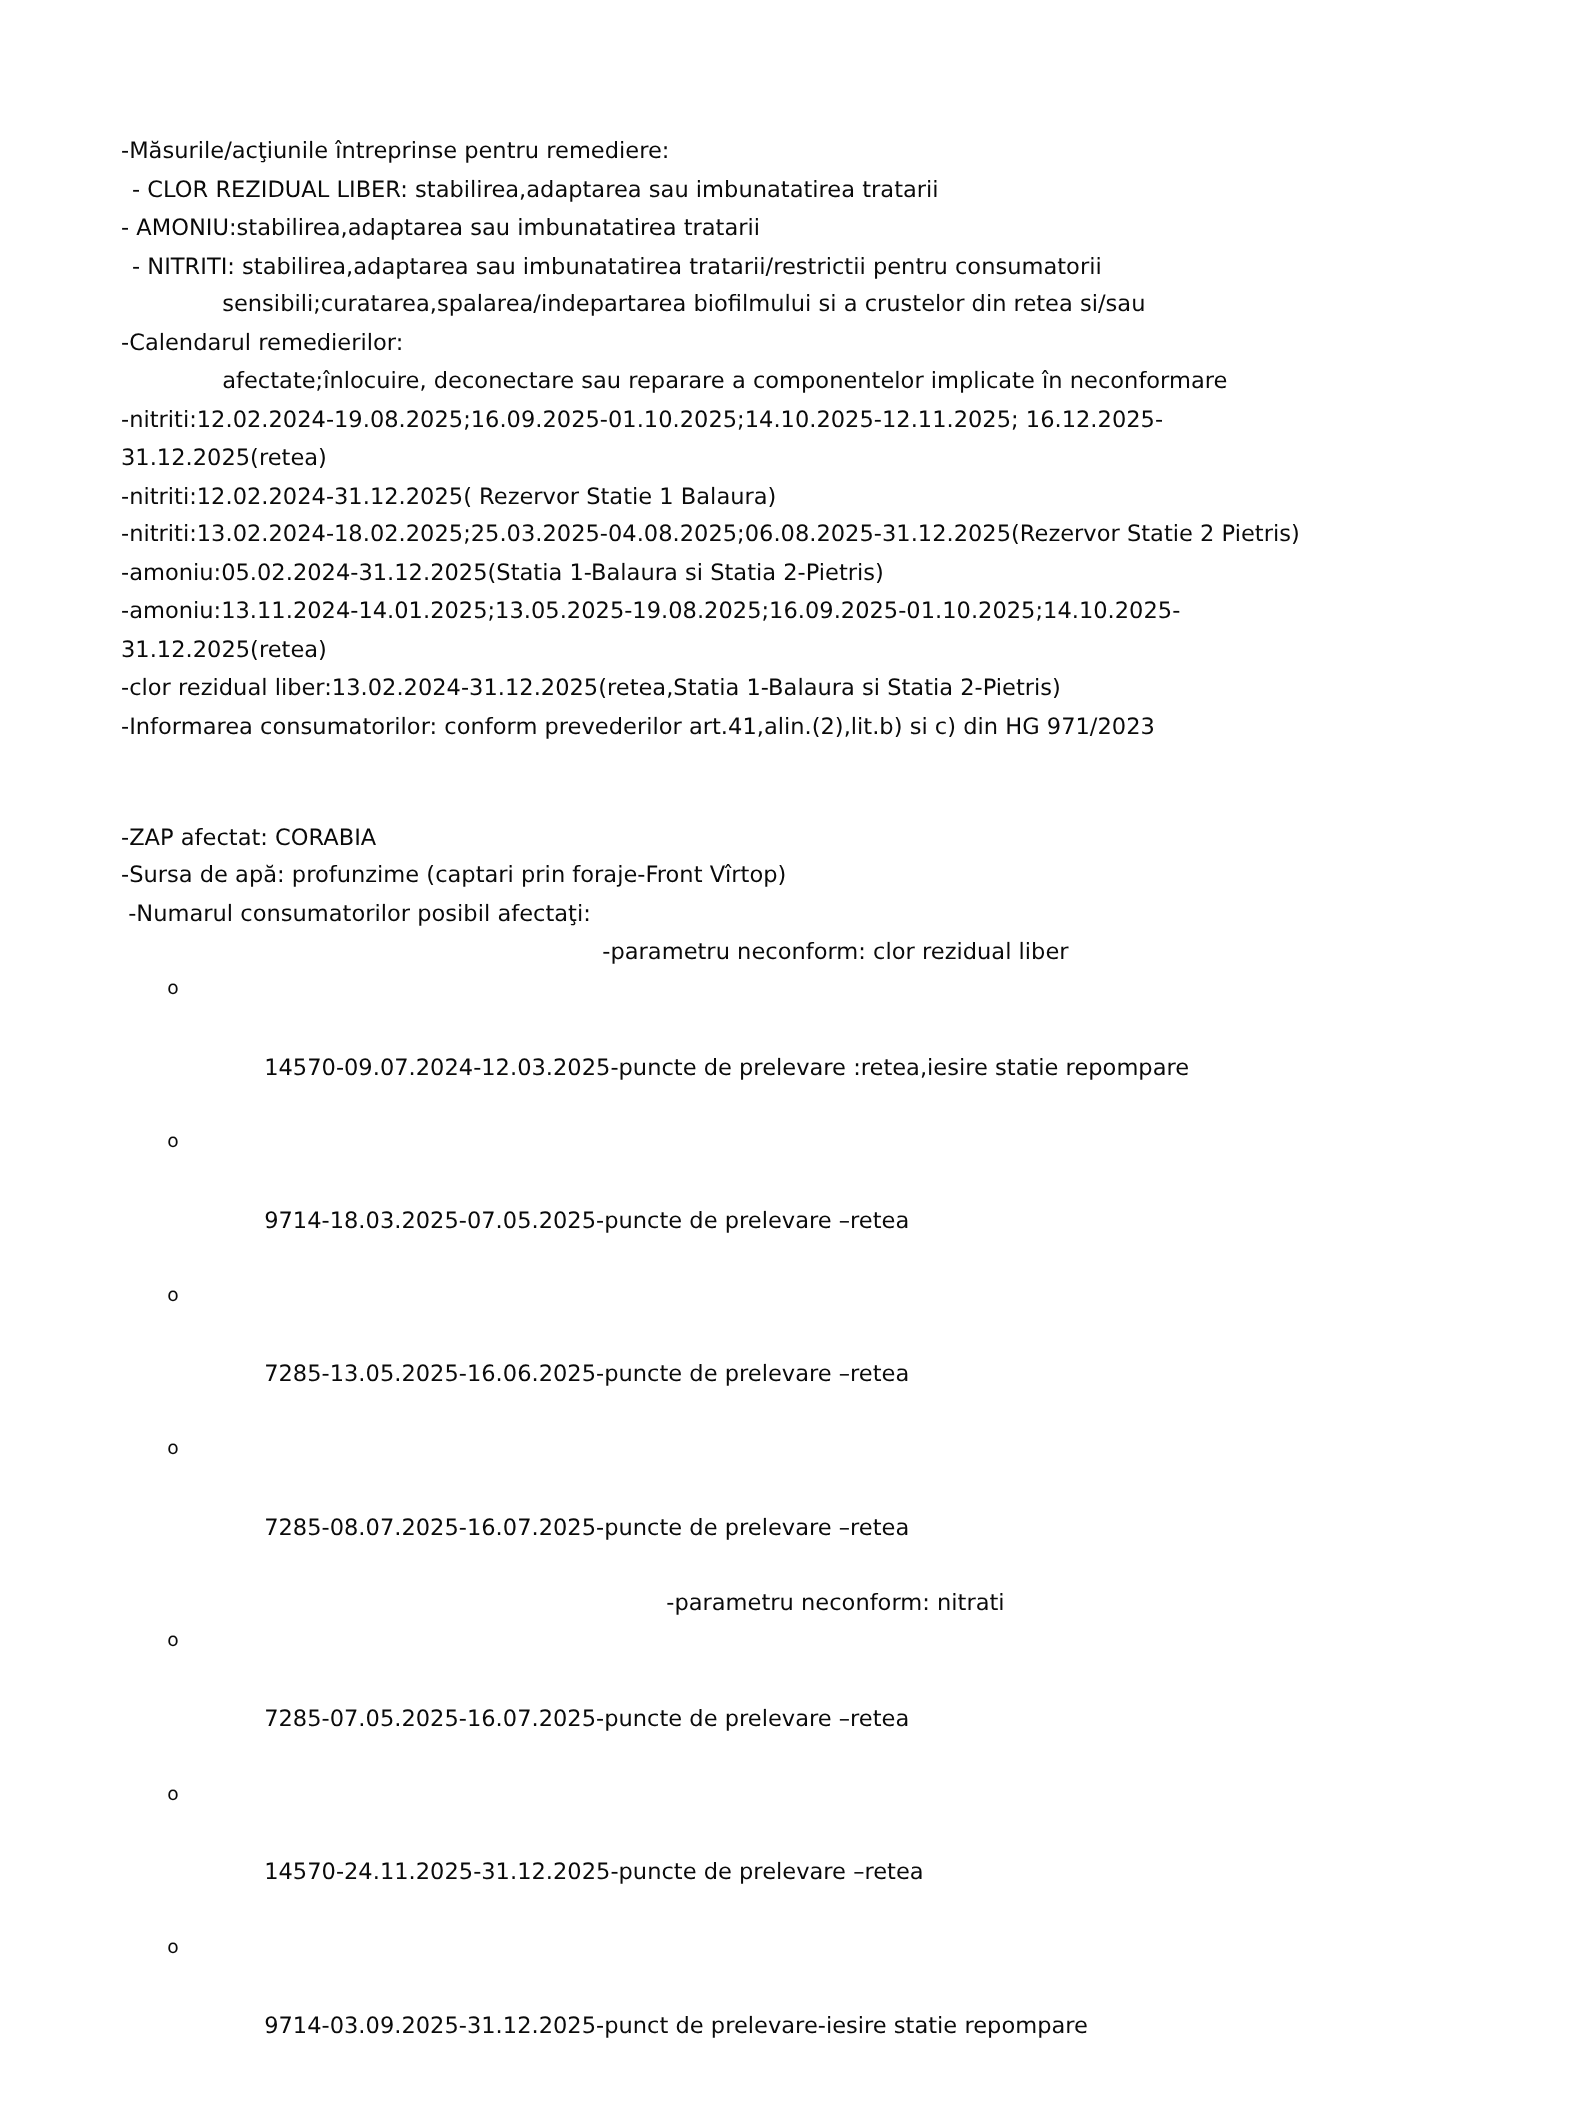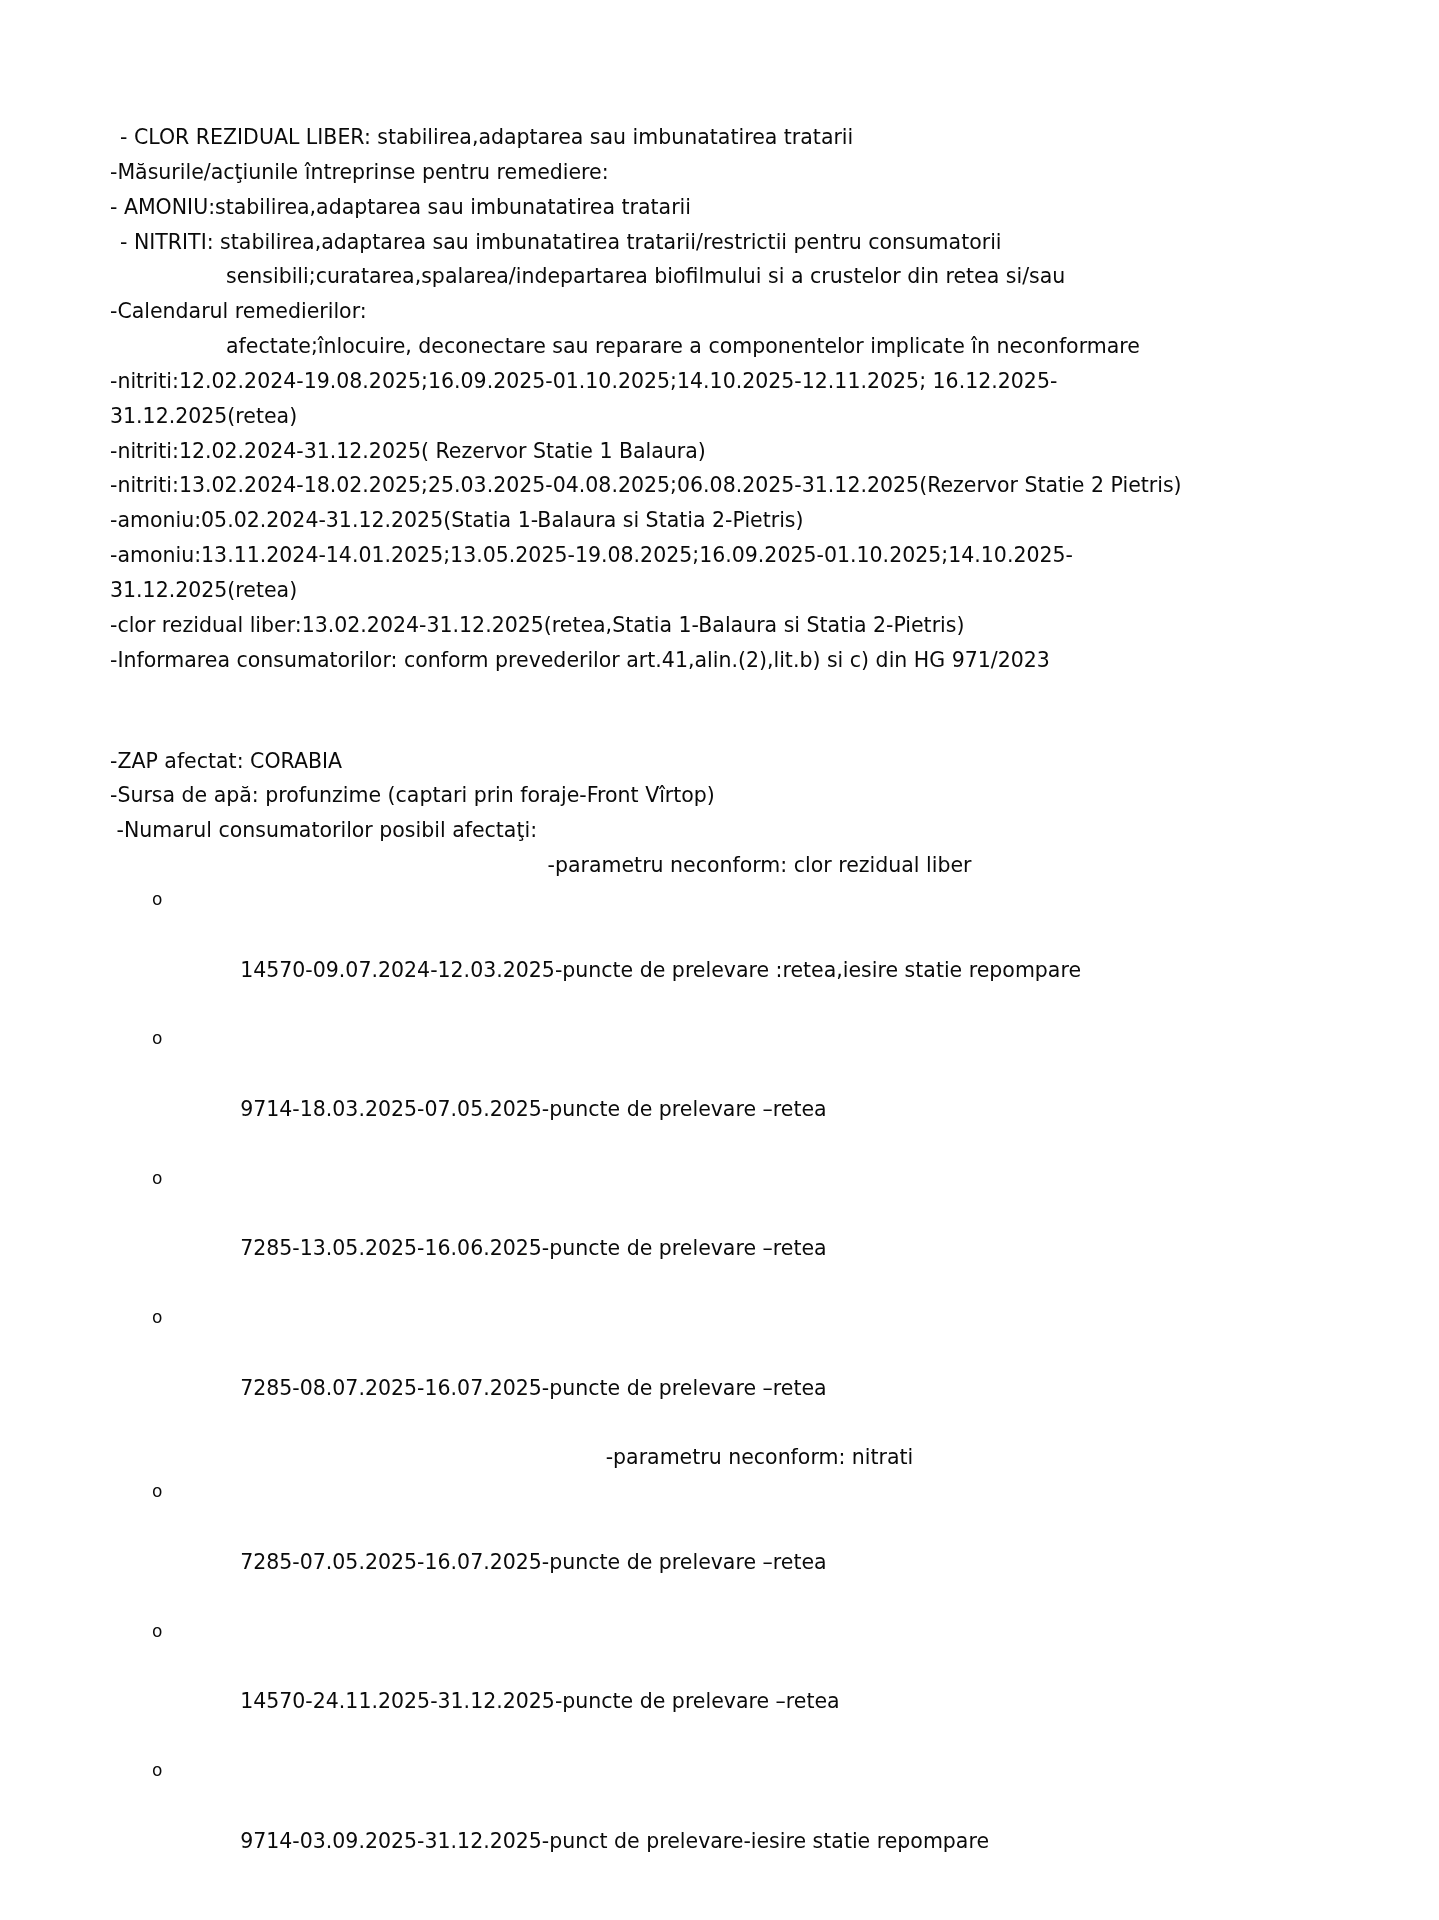--- a/index.html
+++ b/index.html
@@ -27,21 +27,21 @@
     line-height: 1.70;
     color: #0a0a0a;
   }
   .line {
     white-space: pre-wrap;
     margin: 0;
   }
   .indent-0 { margin-left: 0; }
   .indent-1 { margin-left: 10px; }
   .hang {
-    margin-left: 116px;
+    margin-left: 92px;
     text-indent: 0;
   }
   .bold { font-weight: normal; }
   .spacer-lg { height: 66px; }
 
   .bullet-list {
     list-style: none;
     margin: 0;
     padding: 0;
   }
@@ -63,22 +63,22 @@
     white-space: pre-wrap;
     text-align: center;
   }
 </style>
 </head>
 <body>
 
 <div class="page">
   <div class="doc-body">
 
+    <p class="line indent-0">-Măsurile/acţiunile întreprinse pentru remediere:</p>
     <p class="line indent-1">- CLOR REZIDUAL LIBER: stabilirea,adaptarea sau imbunatatirea tratarii</p>
-    <p class="line indent-0">-Măsurile/acţiunile întreprinse pentru remediere:</p>
     <p class="line indent-0">- AMONIU:stabilirea,adaptarea sau imbunatatirea tratarii</p>
     <p class="line indent-1">- NITRITI: stabilirea,adaptarea sau imbunatatirea tratarii/restrictii pentru consumatorii</p>
     <p class="line hang">sensibili;curatarea,spalarea/indepartarea biofilmului si a crustelor din retea si/sau</p>
     <p class="line indent-0">-Calendarul remedierilor:</p>
 
     <p class="line hang">afectate;înlocuire, deconectare sau reparare a componentelor implicate în neconformare</p>
     <p class="line indent-0">-nitriti:12.02.2024-19.08.2025;16.09.2025-01.10.2025;14.10.2025-12.11.2025; 16.12.2025-</p>
     <p class="line indent-0">31.12.2025(retea)</p>
     <p class="line indent-0">-nitriti:12.02.2024-31.12.2025( Rezervor Statie 1 Balaura)</p>
     <p class="line indent-0">-nitriti:13.02.2024-18.02.2025;25.03.2025-04.08.2025;06.08.2025-31.12.2025(Rezervor Statie 2 Pietris)</p>

